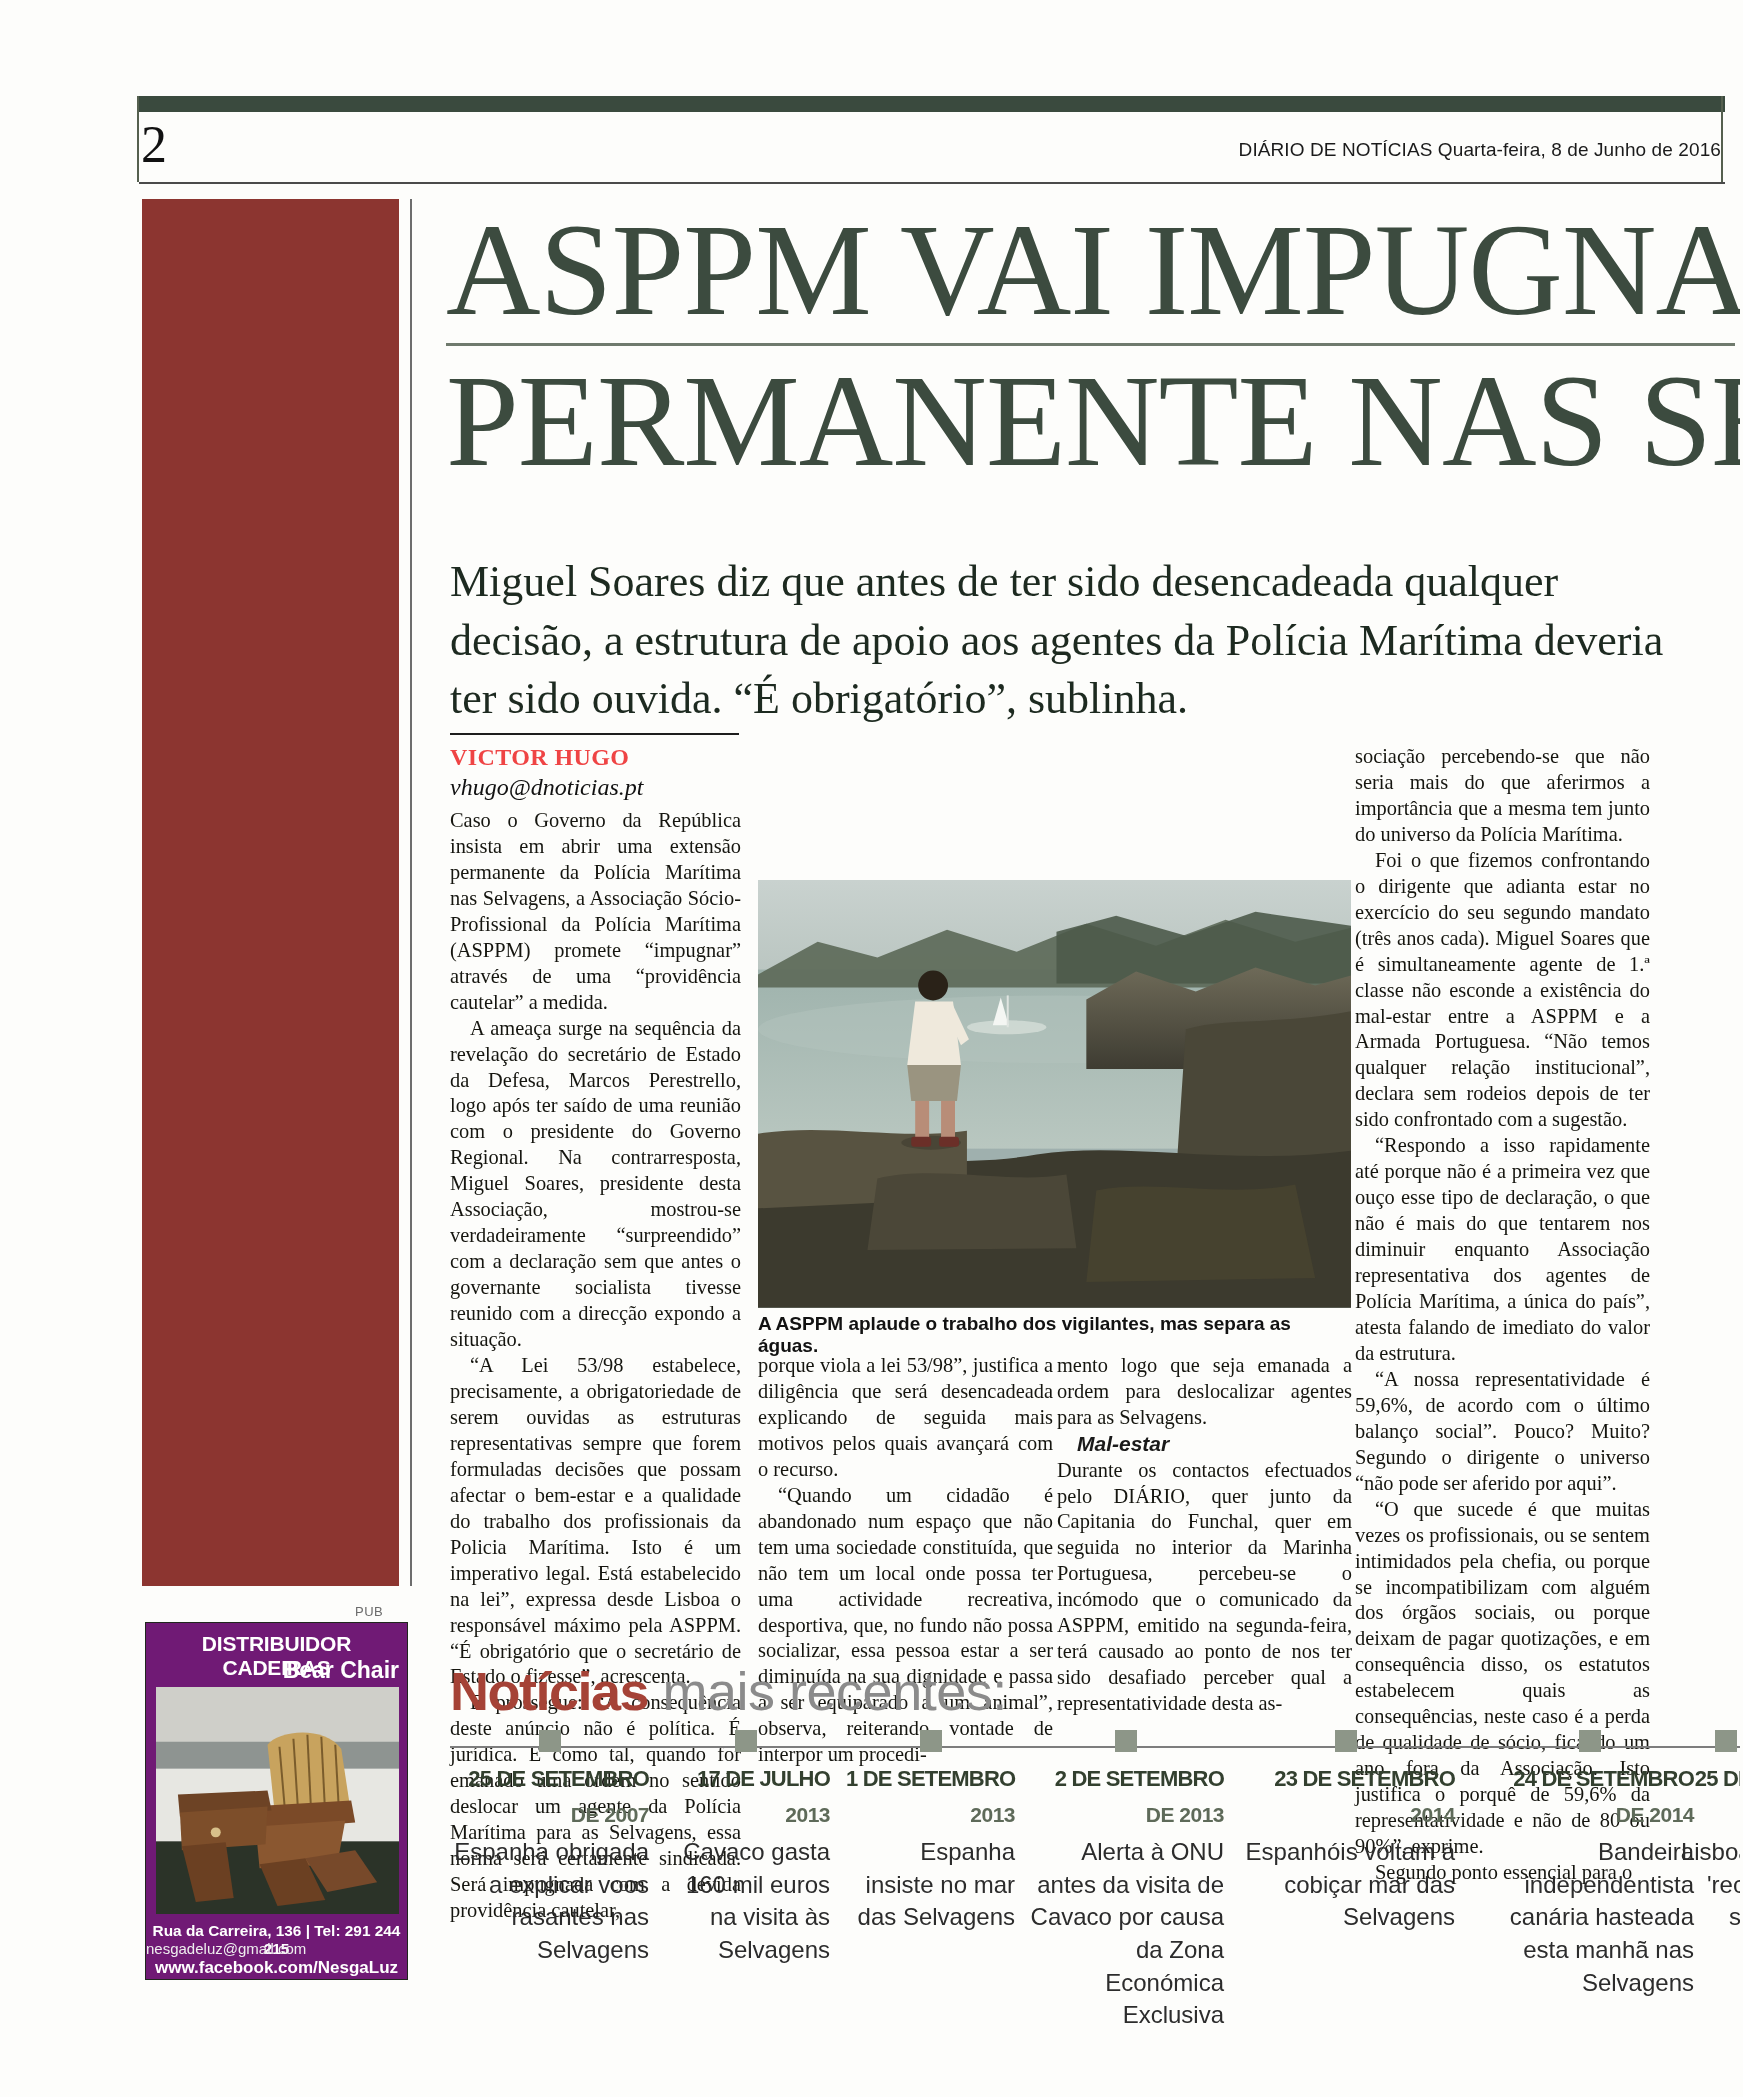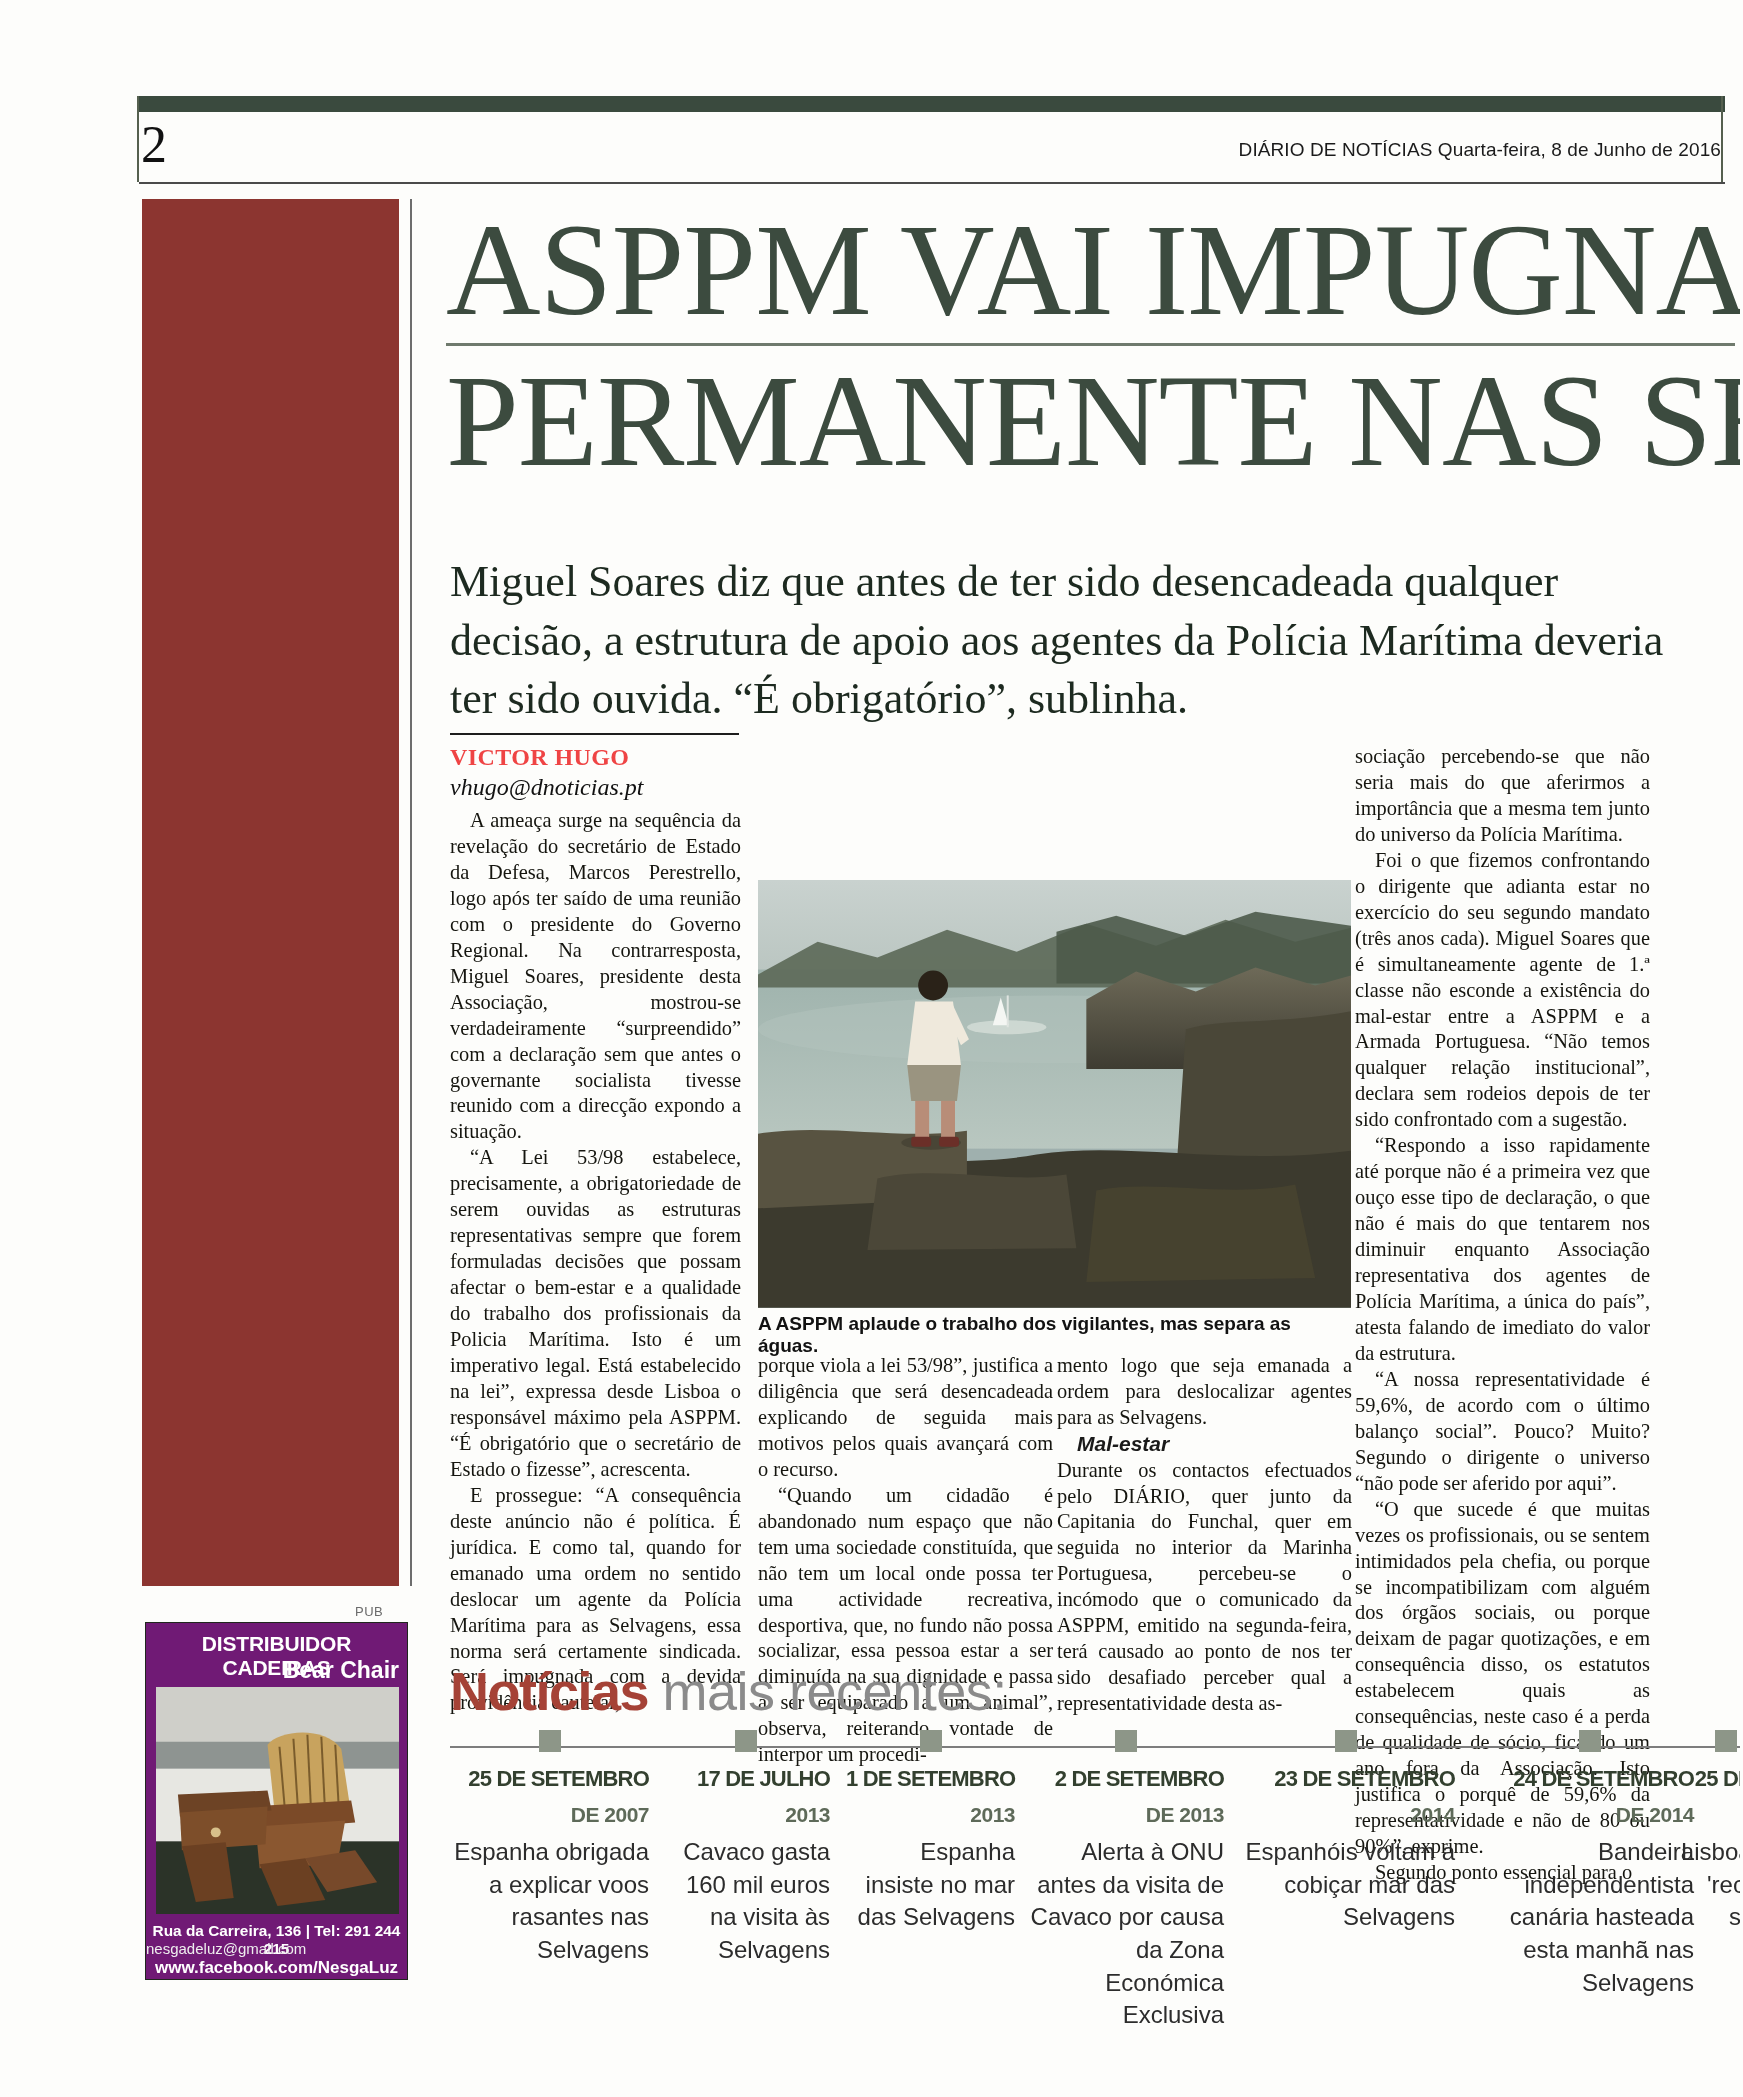--- a/index.html
+++ b/index.html
@@ -386,20 +386,21 @@
     <div class="headline-line">PERMANENTE NAS SELVAGENS</div>
   </div>
 
   <div id="subhead">Miguel Soares diz que antes de ter sido desencadeada qualquer decisão, a estrutura de apoio aos agentes da Polícia Marítima deveria ter sido ouvida. “É obrigatório”, sublinha.</div>
 
   <div id="byline-rule"></div>
   <div id="byline-name">VICTOR HUGO</div>
   <div id="byline-mail">vhugo@dnoticias.pt</div>
 
   <div class="col" id="col1">
+    <p class="noindent">Caso o Governo da República insista em abrir uma extensão permanente da Polícia Marítima nas Selvagens, a Associação Sócio-Profissional da Polícia Marítima (ASPPM) promete “impugnar” através de uma “providência cautelar” a medida.</p>
     <p>A ameaça surge na sequência da revelação do secretário de Estado da Defesa, Marcos Perestrello, logo após ter saído de uma reunião com o presidente do Governo Regional. Na contrarresposta, Miguel Soares, presidente desta Associação, mostrou-se verdadeiramente “surpreendido” com a declaração sem que antes o governante socialista tivesse reunido com a direcção expondo a situação.</p>
     <p>“A Lei 53/98 estabelece, precisamente, a obrigatoriedade de serem ouvidas as estruturas representativas sempre que forem formuladas decisões que possam afectar o bem-estar e a qualidade do trabalho dos profissionais da Policia Marítima. Isto é um imperativo legal. Está estabelecido na lei”, expressa desde Lisboa o responsável máximo pela ASPPM. “É obrigatório que o secretário de Estado o fizesse”, acrescenta.</p>
     <p>E prossegue: “A consequência deste anúncio não é política. É jurídica. E como tal, quando for emanado uma ordem no sentido deslocar um agente da Polícia Marítima para as Selvagens, essa norma será certamente sindicada. Será impugnada com a devida providência cautelar,</p>
   </div>
 
   <div id="photo-frame">
     <svg id="photo-canvas" viewBox="0 0 596 430" preserveAspectRatio="none">
       <defs>
         <linearGradient id="skyG" x1="0" y1="0" x2="0" y2="1">
           <stop offset="0%" stop-color="#c9d2cf"></stop>

